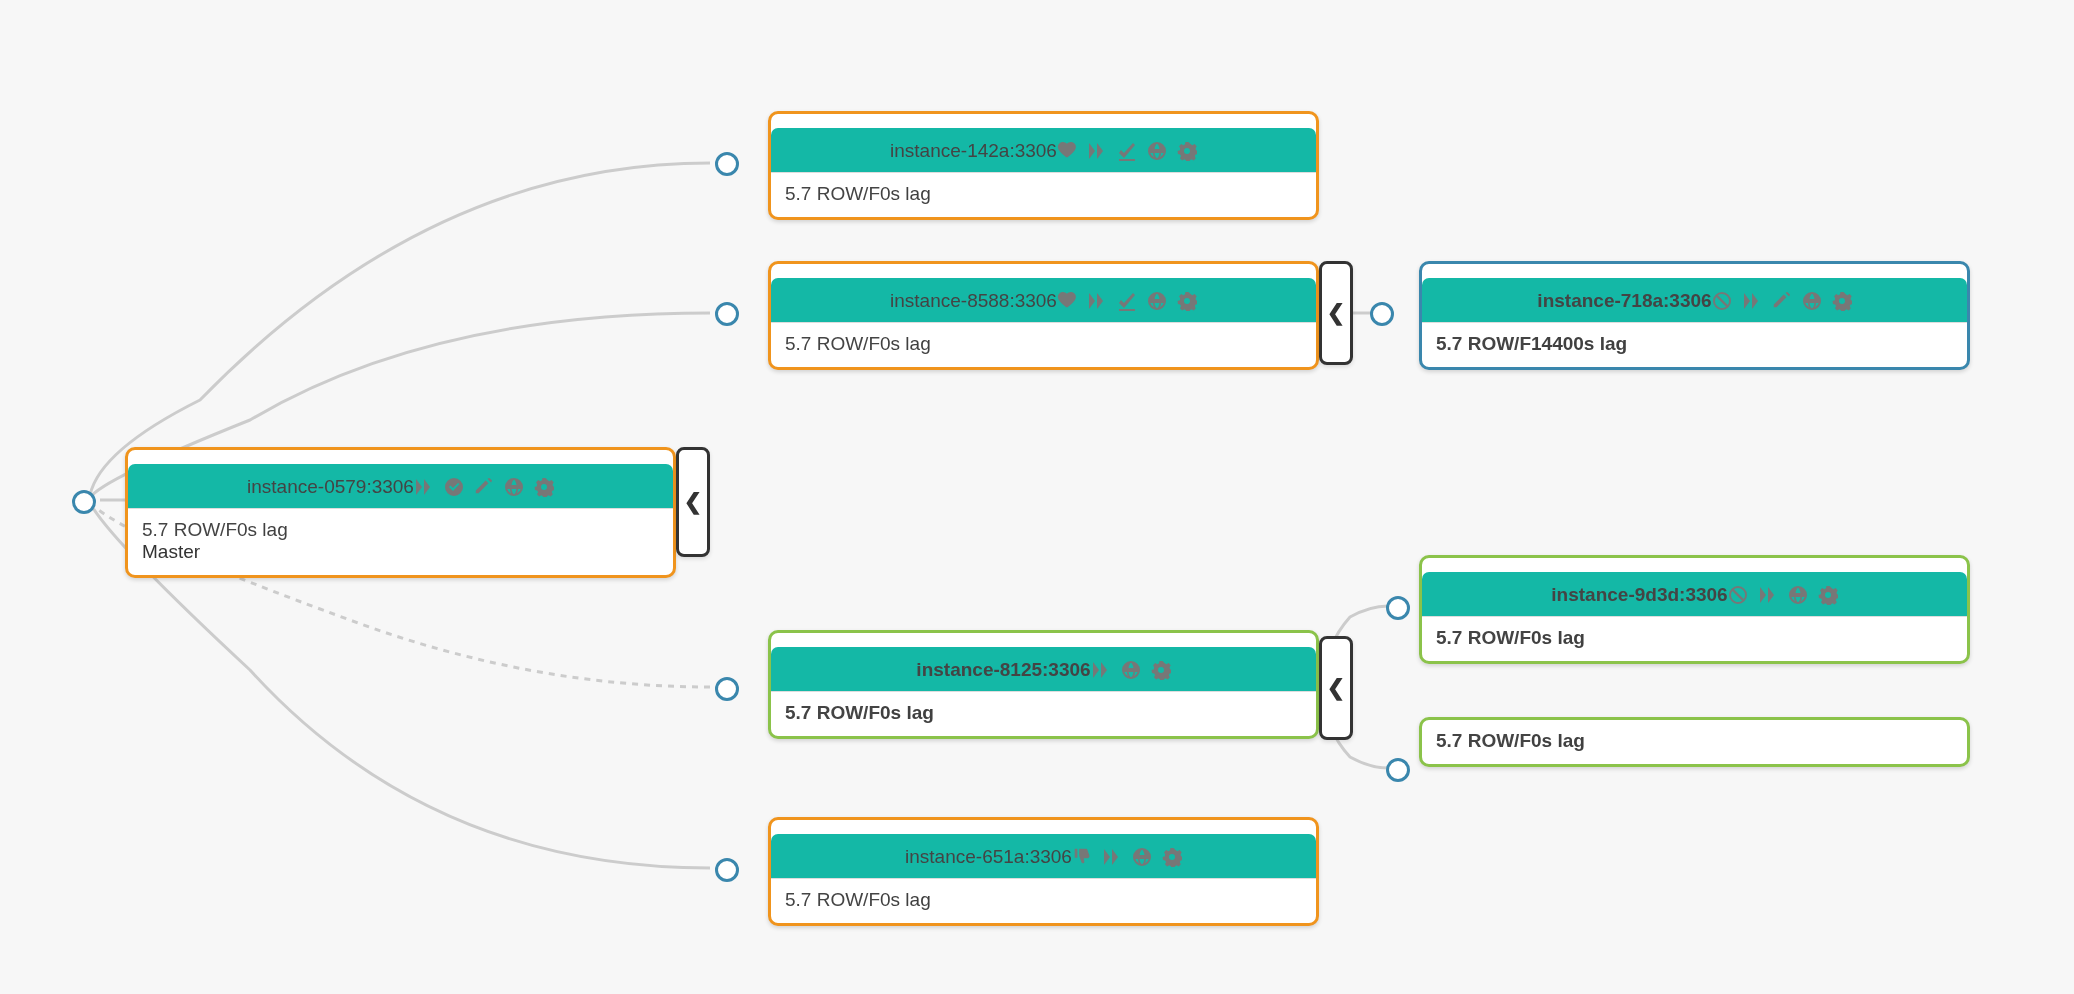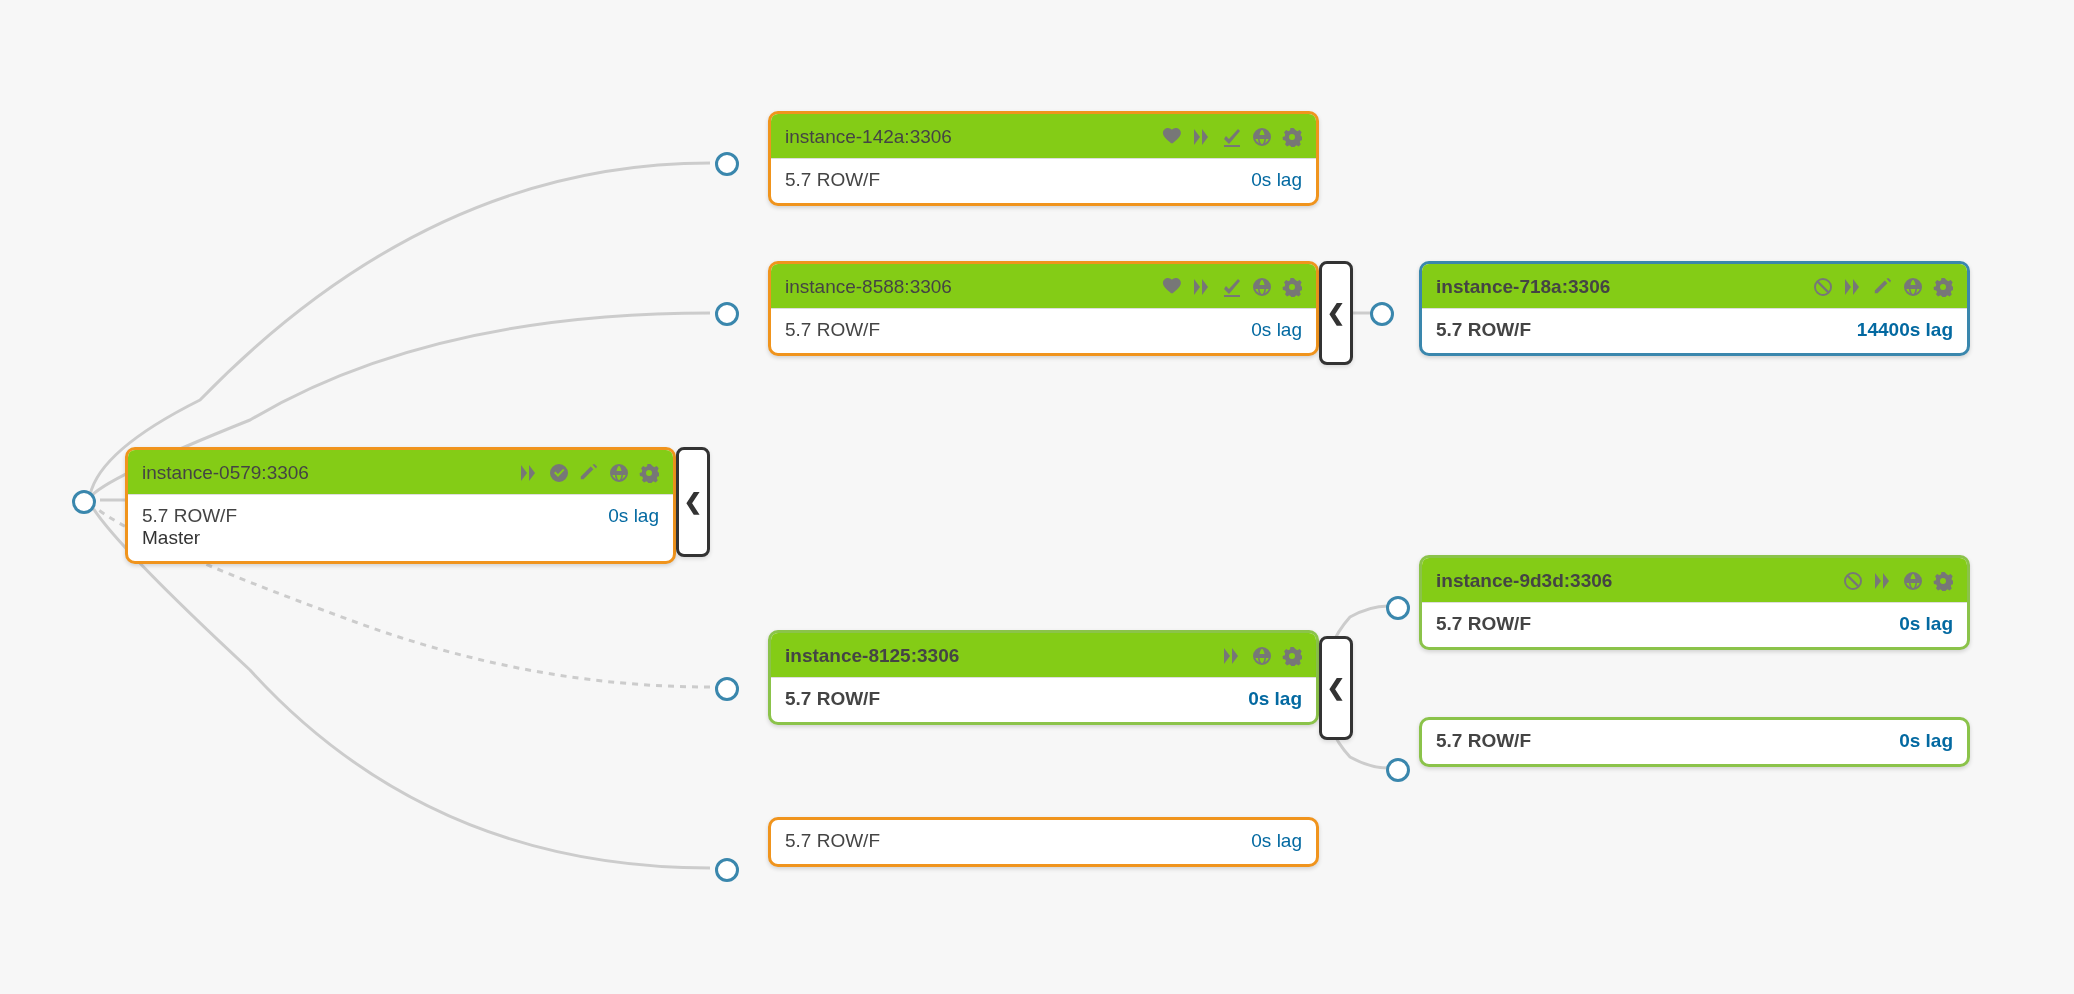--- a/index.html
+++ b/index.html
@@ -1,26 +1,26 @@
 <!DOCTYPE html>
 <html><head>
 <meta charset="utf-8">
 <style>
   html,body{margin:0;padding:0;width:2074px;height:994px;background:#f7f7f7;font-family:"Helvetica Neue",Helvetica,Arial,sans-serif;font-size:19px;color:#333;}
   .canvas{position:relative;width:2074px;height:994px;}
   svg.connectors{position:absolute;left:0;top:0;width:2074px;height:994px;pointer-events:none;}
 
   .node{position:absolute;width:545px;border:3px solid;border-radius:10px;background:#fff;box-shadow:0 2px 4px rgba(0,0,0,.15);}
-  .node .row1{display:flex;justify-content:space-between;align-items:center;padding:12px 14px 10px 14px;background:#84cc16;border-top-left-radius:7px;border-top-right-radius:7px;border-bottom:1px solid #ddd;}
+  .node .row1{display:flex;justify-content:center;align-items:center;padding:12px 14px 10px 14px;background:#14b8a6;border-top-left-radius:7px;border-top-right-radius:7px;border-bottom:1px solid #ddd;margin-top:14px;}
   .node .row1 .title{color:#444;}
   .node .row1 .icons{display:flex;gap:10px;align-items:center;color:#777;}
-  .node .row2{display:flex;justify-content:space-between;align-items:flex-start;padding:10px 14px 12px 14px;}
+  .node .row2{display:flex;align-items:flex-start;padding:10px 14px 12px 14px;}
   .node .row2 .info{color:#444;}
   .node .row2 .info .sub{font-weight:normal;color:#333;}
-  .node .row2 .lag{color:#0369a1;}
+  .node .row2 .lag{color:#404040;}
 
   .b-orange{border-color:#f0941d;}
   .b-green{border-color:#8bc34a;font-weight:bold;}
   .b-blue{border-color:#3a87ad;font-weight:bold;}
 
   .tab{position:absolute;width:28px;border:3px solid;border-radius:8px;background:#fff;box-shadow:0 2px 4px rgba(0,0,0,.12);display:flex;align-items:center;justify-content:center;color:#333;font-weight:bold;font-size:22px;}
 
   .port{position:absolute;width:18px;height:18px;border:3px solid #3a87ad;border-radius:50%;background:#fff;}
 
   .ico{width:20px;height:20px;display:inline-block;}
@@ -263,20 +263,45 @@
   <div class="row2">
         <span class="info">5.7 ROW/F</span>
         <span class="lag">0s lag</span>
       </div>
 </div>
 <div class="tab b-green" style="left:1319px;top:636px;height:98px">
       <span>❮</span>
     </div>
 
 <div class="node b-orange" style="left:768px;top:817px">
+  <div class="row1">
+        <span class="title">instance-651a:3306</span>
+        <span class="icons">
+          <span class="ico">
+            <svg viewBox="0 0 20 20">
+              <use href="#i-thumbs-down"></use>
+            </svg>
+          </span>
+          <span class="ico">
+            <svg viewBox="0 0 20 20">
+              <use href="#i-forward"></use>
+            </svg>
+          </span>
+          <span class="ico">
+            <svg viewBox="0 0 20 20">
+              <use href="#i-globe"></use>
+            </svg>
+          </span>
+          <span class="ico">
+            <svg viewBox="0 0 20 20">
+              <use href="#i-gear"></use>
+            </svg>
+          </span>
+        </span>
+      </div>
   <div class="row2">
         <span class="info">5.7 ROW/F</span>
         <span class="lag">0s lag</span>
       </div>
 </div>
 
 <div class="node b-green" style="left:1419px;top:555px">
   <div class="row1">
         <span class="title">instance-9d3d:3306</span>
         <span class="icons">

